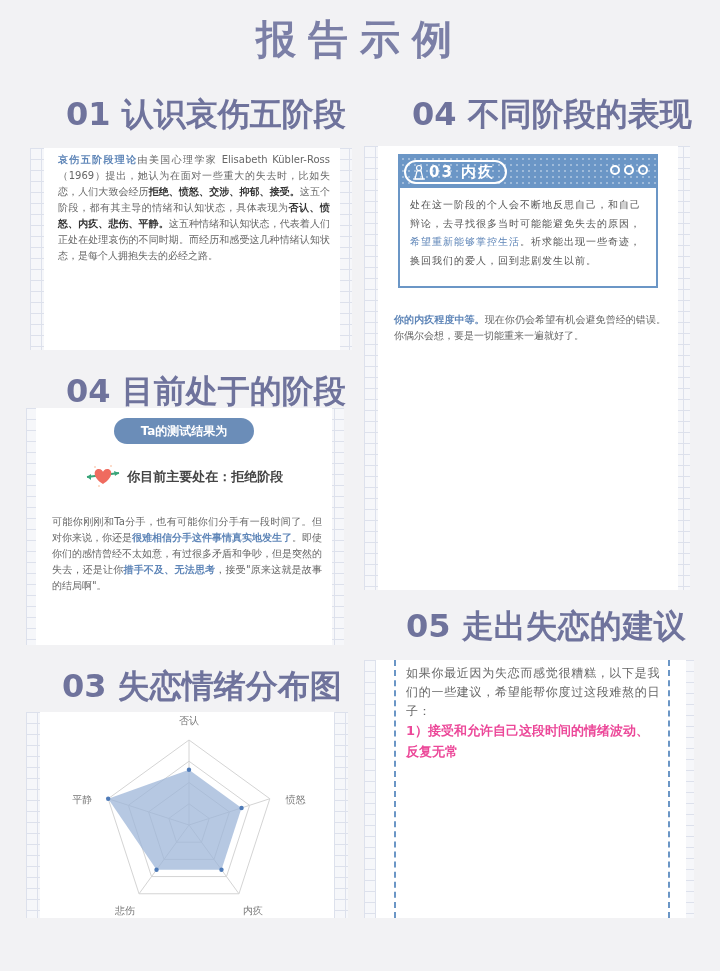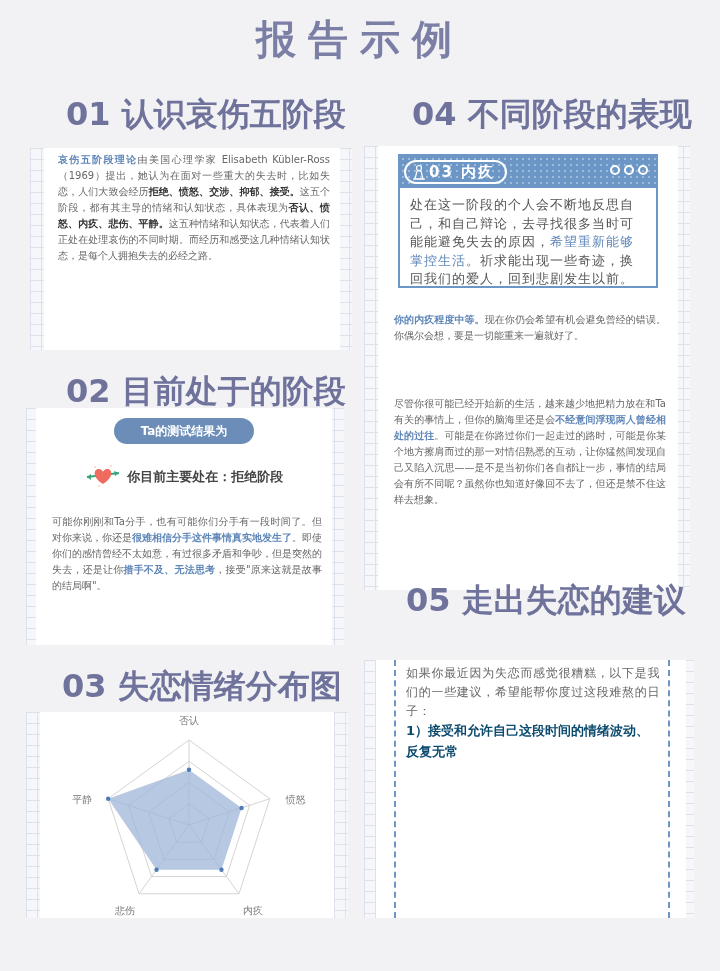--- a/index.html
+++ b/index.html
@@ -58,45 +58,45 @@
   .stage-pill {
     position: absolute; left: 4px; top: 4px; height: 24px; padding: 0 10px 0 6px;
     border: 2px solid #fff; border-radius: 12px; color: #fff;
     font-size: 15px; font-weight: bold; letter-spacing: 2px; line-height: 20px;
     display: flex; align-items: center; gap: 3px;
   }
   .dots { position: absolute; right: 8px; top: 9px; display: flex; gap: 4px; }
   .dot { width: 10px; height: 10px; border: 2px solid #fff; border-radius: 50%; }
   .stage-text {
     position: absolute; left: 10px; right: 10px; top: 40px;
-    font-size: 13px; line-height: 18.5px; color: #555; letter-spacing: 1px;
+    font-size: 10px; line-height: 18.5px; color: #555; letter-spacing: 1px;
   }
 
-  .advice-title { color: #0c4a6e; font-weight: bold; font-size: 13px; line-height: 21px; }
+  .advice-title { color: #ec4899; font-weight: bold; font-size: 13px; line-height: 21px; }
   .dash-line {
     position: absolute; top: 0; bottom: 0; width: 0;
     border-left: 2px dashed #6b96c6;
   }
 </style>
 </head>
 <body>
 
 <div class="page-title">报告示例</div>
 
 <div class="sec-heading" style="left:66px; top:93px;">01 认识哀伤五阶段</div>
 
 <div class="card-wrap" style="left:30px; top:148px; width:322px; height:202px;">
   <div class="card" style="left:14px; right:12px;">
     <p class="para" style="position:absolute; left:14px; right:10px; top:4px;">
       <span class="hl-blue">哀伤五阶段理论</span><span>由美国心理学家 Elisabeth Kübler-Ross（1969）提出，她认为在面对一些重大的失去时，比如失恋，人们大致会经历</span><span class="hl-bold">拒绝、愤怒、交涉、抑郁、接受。</span><span>这五个阶段，都有其主导的情绪和认知状态，具体表现为</span><span class="hl-bold">否认、愤怒、内疚、悲伤、平静。</span><span>这五种情绪和认知状态，代表着人们正处在处理哀伤的不同时期。而经历和感受这几种情绪认知状态，是每个人拥抱失去的必经之路。</span>
     </p>
   </div>
 </div>
 
-<div class="sec-heading" style="left:66px; top:370px;">02 目前处于的阶段</div>
+<div class="sec-heading" style="left:66px; top:370px;">04 目前处于的阶段</div>
 
 <div class="card-wrap" style="left:26px; top:408px; width:318px; height:237px;">
   <div class="card" style="left:10px; right:12px;">
     <div class="pill" style="top:10px;">Ta的测试结果为</div>
     <div class="result-line" style="top:56px;">
       <span style="display:inline-block; vertical-align:middle; margin-right:2px;">
         <svg width="36" height="24" viewBox="0 0 36 24">
           <line x1="2" y1="13" x2="34" y2="9" stroke="#3aa57a" stroke-width="2"></line>
           <path d="M2 13 l4 -3 l0 6z" fill="#3aa57a"></path>
           <path d="M34 9 l-5 -2 l1 5z" fill="#3aa57a"></path>
@@ -165,27 +165,24 @@
           <div class="dot"></div>
         </div>
       </div>
       <p class="stage-text">
         <span>处在这一阶段的个人会不断地反思自己，和自己辩论，去寻找很多当时可能能避免失去的原因，</span><span class="hl-blue" style="font-weight:normal;">希望重新能够掌控生活</span><span>。祈求能出现一些奇迹，换回我们的爱人，回到悲剧发生以前。</span>
       </p>
     </div>
     <p class="para" style="position:absolute; left:16px; right:12px; top:166px;">
       <span class="hl-blue">你的内疚程度中等。</span><span>现在你仍会希望有机会避免曾经的错误。你偶尔会想，要是一切能重来一遍就好了。</span>
     </p>
-    <p class="para" style="position:absolute; left:16px; right:12px; top:250px;">
-      <span>尽管你很可能已经开始新的生活，越来越少地把精力放在和Ta有关的事情上，但你的脑海里还是会</span><span class="hl-blue">不经意间浮现两人曾经相处的过往</span><span>。可能是在你路过你们一起走过的路时，可能是你某个地方擦肩而过的那一对情侣熟悉的互动，让你猛然间发现自己又陷入沉思——是不是当初你们各自都让一步，事情的结局会有所不同呢？虽然你也知道好像回不去了，但还是禁不住这样去想象。</span>
-    </p>
   </div>
 </div>
 
-<div class="sec-heading" style="left:406px; top:579px;">05 走出失恋的建议</div>
+<div class="sec-heading" style="left:406px; top:605px;">05 走出失恋的建议</div>
 
 <div class="card-wrap" style="left:364px; top:660px; width:330px; height:258px;">
   <div class="card" style="left:12px; right:8px;">
     <div class="dash-line" style="left:18px;"></div>
     <div class="dash-line" style="right:16px;"></div>
     <p class="para" style="position:absolute; left:30px; right:26px; top:4px; font-size:12px; line-height:19px; letter-spacing:0.5px;">如果你最近因为失恋而感觉很糟糕，以下是我们的一些建议，希望能帮你度过这段难熬的日子：</p>
     <p class="advice-title" style="position:absolute; left:30px; right:26px; top:60px;">1）接受和允许自己这段时间的情绪波动、反复无常</p>
   </div>
 </div>
 

